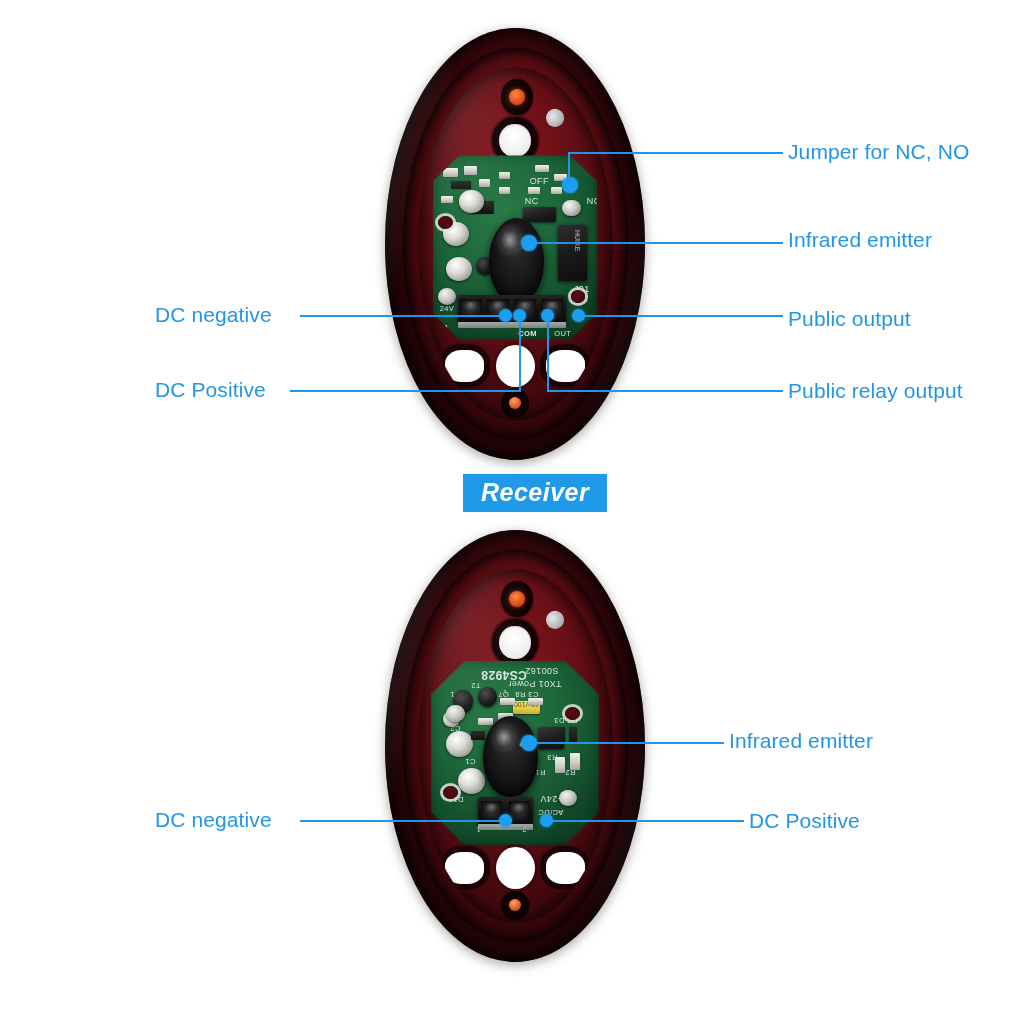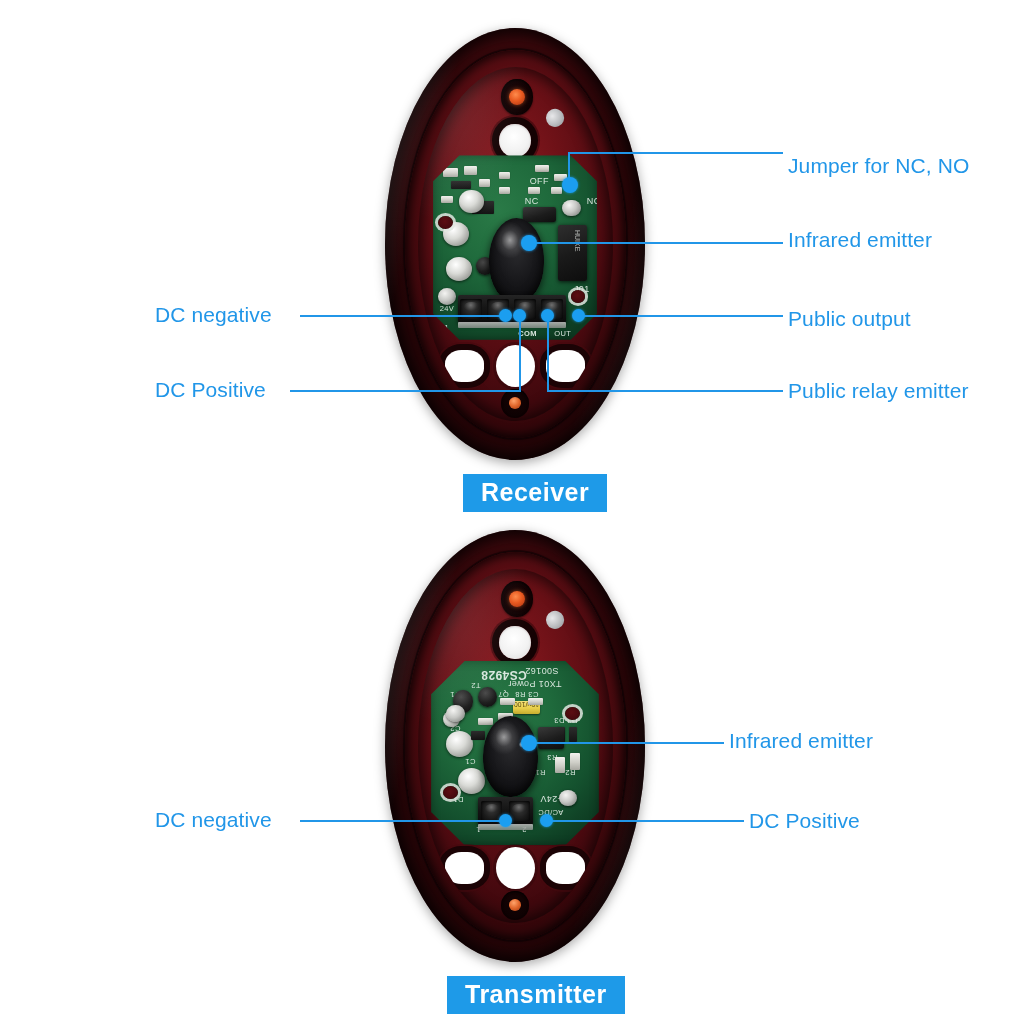--- a/index.html
+++ b/index.html
@@ -33,20 +33,21 @@
     background:#1b9ef0;
     box-shadow:0 0 3px rgba(27,158,240,.85);
   }
   .dot.sm{width:13px;height:13px;}
 
   
   .badge{
     position:absolute;
     background:#1e9ae8;
     color:#ffffff;
+    font-style:italic;
     font-weight:bold;
     font-size:25px;
     letter-spacing:0.5px;
     padding:5px 18px 7px 18px;
     text-align:center;
     line-height:1.05;
   }
 
   
   .device{position:absolute;}
@@ -298,34 +299,34 @@
 
       <div class="screwpost" style="left:43%;top:91%;width:14%;height:8%;">
         <i style="width:46%;height:42%;"></i>
       </div>
     </div>
   </div>
 
   <div class="lead h" style="left:568px;top:152px;width:215px;"></div>
   <div class="lead v" style="left:568px;top:152px;height:32px;"></div>
   <div class="dot" style="left:562px;top:177px;"></div>
-  <div class="label right" style="left:788px;top:140px;margin-top:14px;">Jumper for NC, NO</div>
+  <div class="label right" style="left:788px;top:140px;">Jumper for NC, NO</div>
 
   <div class="lead h" style="left:528px;top:242px;width:255px;"></div>
   <div class="dot" style="left:521px;top:235px;"></div>
   <div class="label right" style="left:788px;top:228px;">Infrared emitter</div>
 
   <div class="lead h" style="left:578px;top:315px;width:205px;"></div>
   <div class="dot sm" style="left:572px;top:309px;"></div>
   <div class="label right" style="left:788px;top:307px;">Public output</div>
 
   <div class="lead h" style="left:547px;top:390px;width:236px;"></div>
   <div class="lead v" style="left:547px;top:315px;height:75px;"></div>
   <div class="dot sm" style="left:541px;top:309px;"></div>
-  <div class="label right" style="left:788px;top:379px;">Public relay emitter</div>
+  <div class="label right" style="left:788px;top:379px;">Public relay output</div>
 
   <div class="lead h" style="left:300px;top:315px;width:205px;"></div>
   <div class="dot sm" style="left:499px;top:309px;"></div>
   <div class="label left" style="left:155px;top:303px;">DC negative</div>
 
   <div class="lead h" style="left:290px;top:390px;width:231px;"></div>
   <div class="lead v" style="left:519px;top:315px;height:75px;"></div>
   <div class="dot sm" style="left:513px;top:309px;"></div>
   <div class="label left" style="left:155px;top:378px;">DC Positive</div>
 
@@ -419,15 +420,14 @@
   <div class="label right" style="left:729px;top:729px;">Infrared emitter</div>
 
   <div class="lead h" style="left:546px;top:820px;width:198px;"></div>
   <div class="dot sm" style="left:540px;top:814px;"></div>
   <div class="label right" style="left:749px;top:809px;">DC Positive</div>
 
   <div class="lead h" style="left:300px;top:820px;width:205px;"></div>
   <div class="dot sm" style="left:499px;top:814px;"></div>
   <div class="label left" style="left:155px;top:808px;">DC negative</div>
 
-  <div class="badge" style="left:447px;top:976px;">Transmitter</div>
 
 </div>
 
 </body></html>

